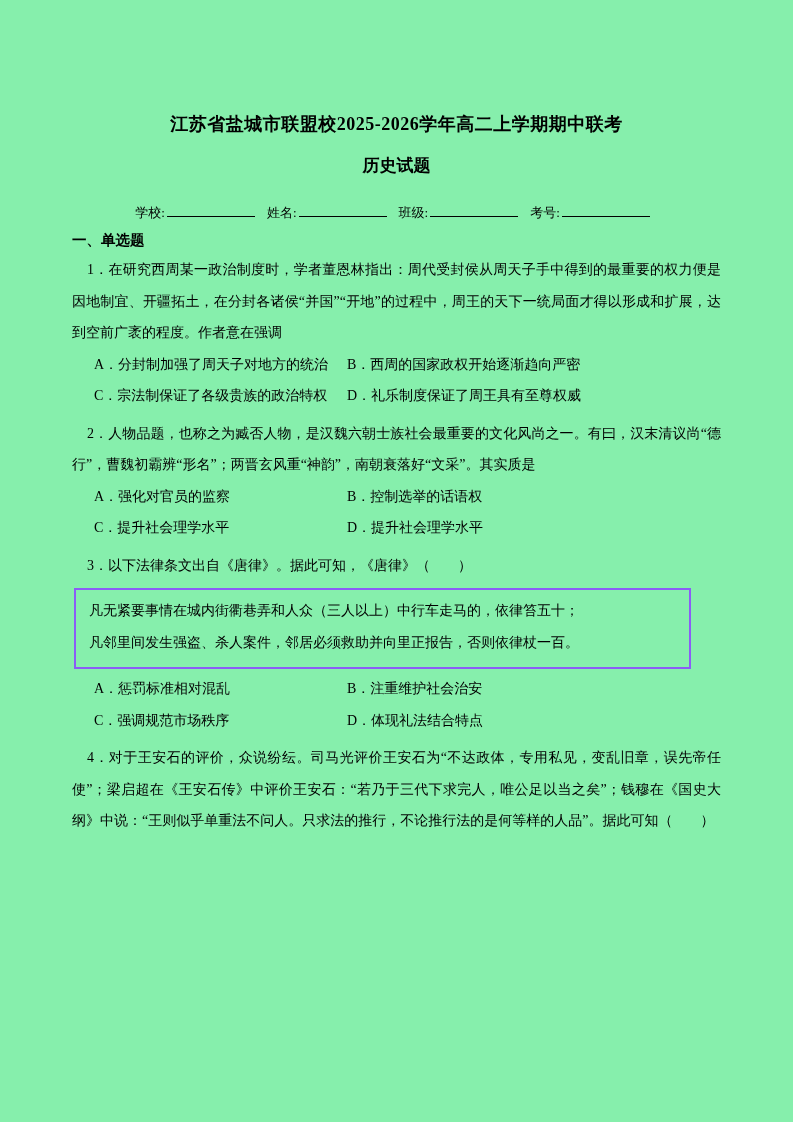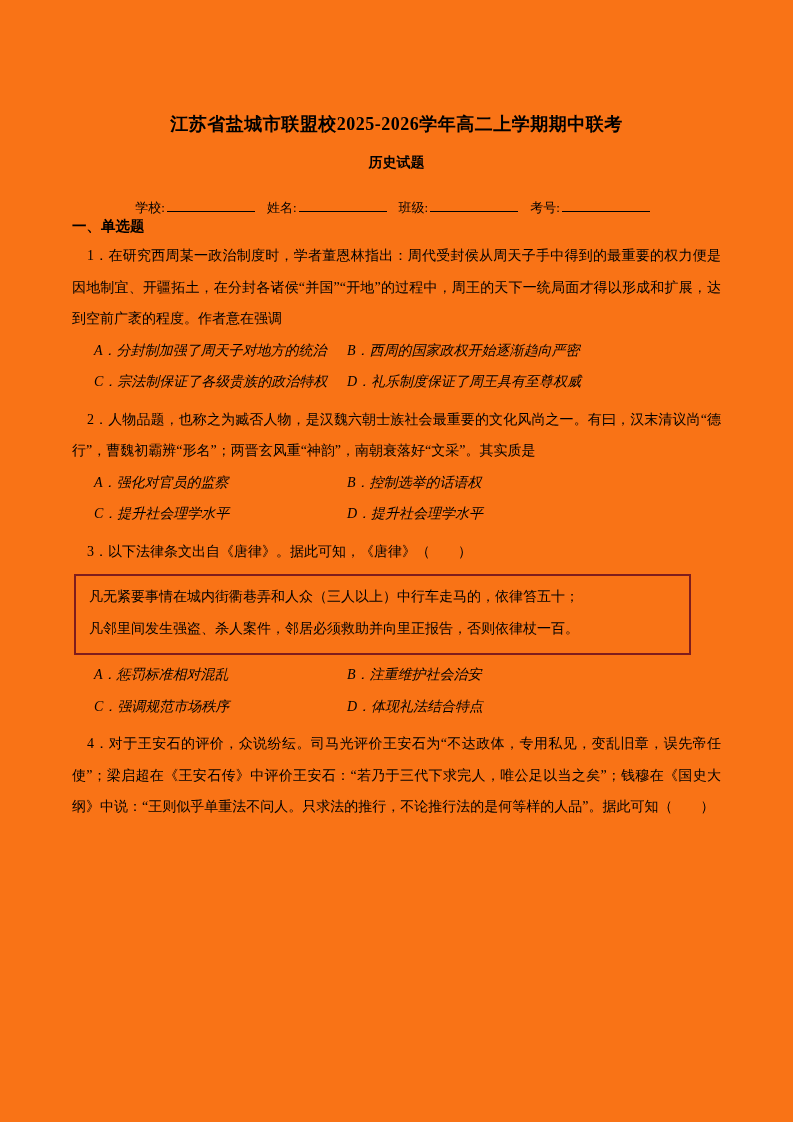--- a/index.html
+++ b/index.html
@@ -1,38 +1,38 @@
 <!DOCTYPE html>
 <html><head>
 <meta charset="utf-8">
 <style>
   html, body { margin: 0; padding: 0; background: #ffffff; }
   .page {
     position: relative;
     width: 793px;
     height: 1122px;
     margin: 0 auto;
-    background: #f97316;
+    background: #86efac;
     box-sizing: border-box;
     padding: 112px 72px 30px 72px;
     font-family: "Liberation Serif", "DejaVu Serif", serif;
     color: #000000;
     font-size: 14px;
     overflow: hidden;
   }
   .title {
     text-align: center;
     font-size: 18px;
     font-weight: bold;
     margin: 0 0 18px 0;
     letter-spacing: 0.5px;
   }
   .subtitle {
     text-align: center;
-    font-size: 14px;
+    font-size: 17px;
     font-weight: bold;
     margin: 0 0 26px 0;
   }
   .info-line {
     text-align: center;
     font-size: 13px;
     white-space: nowrap;
   }
   .info-item { margin: 0 2px; }
   .info-label { margin-right: 2px; }
@@ -40,41 +40,40 @@
     display: inline-block;
     width: 88px;
     height: 13px;
     border-bottom: 1px solid #000;
     margin-right: 8px;
     vertical-align: baseline;
   }
   .section-title {
     font-weight: bold;
     font-size: 14.5px;
-    margin: 0 0 2px 0;
+    margin: 9px 0 2px 0;
   }
   .question { margin: 0 0 6px 0; }
   .stem {
     margin: 4px 0 0 0;
     line-height: 2.25;
     text-align: justify;
     text-indent: 15px;
   }
   .opts {
     line-height: 2.25;
     padding-left: 22px;
   }
   .opts.two-col {
     display: grid;
     grid-template-columns: 253px auto;
-    font-style: italic;
   }
   .opts.vertical .opt { display: block; }
   .excerpt-box {
-    border: 2px solid #7f1d1d;
+    border: 2px solid #8b5cf6;
     margin: 7px 30px 4px 2px;
     padding: 5px 13px 9px 13px;
   }
   .excerpt-line {
     margin: 0;
     line-height: 2.25;
     text-align: justify;
   }
 </style>
 </head>

